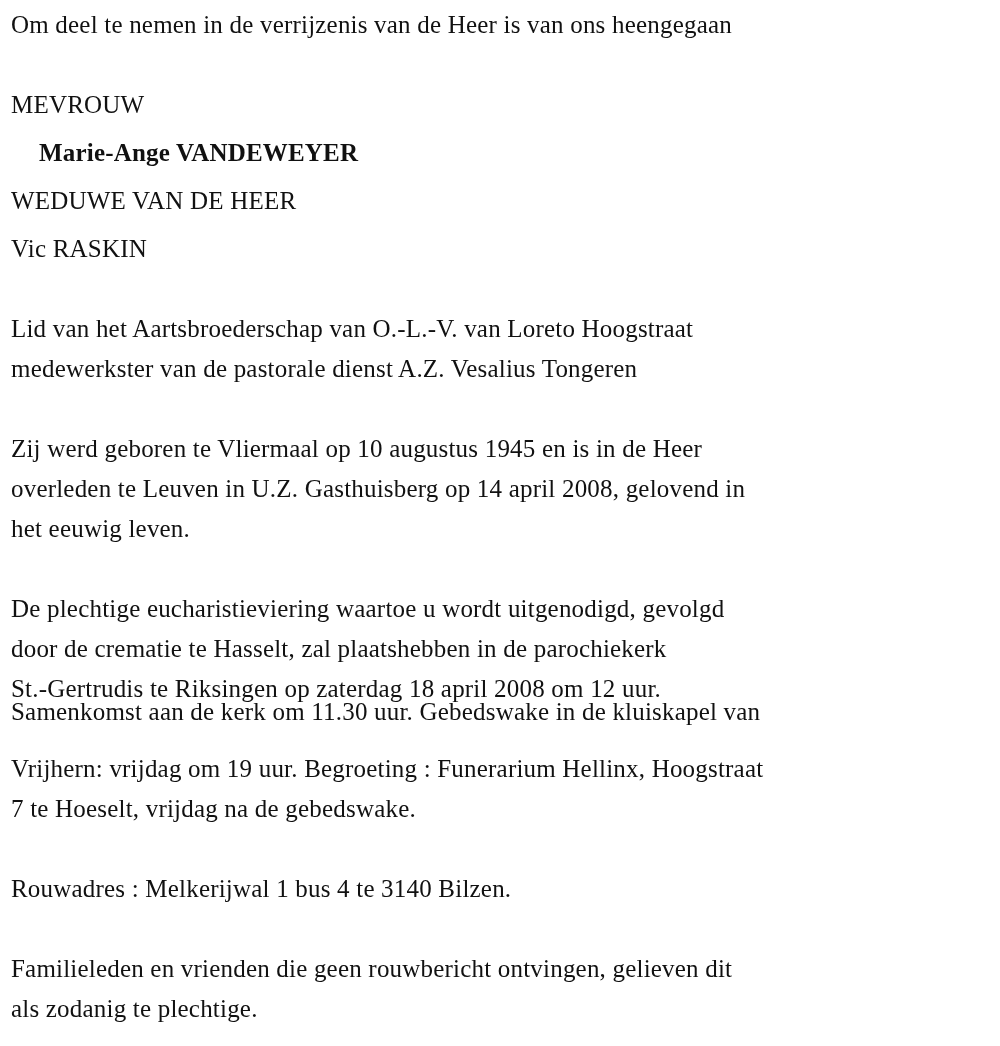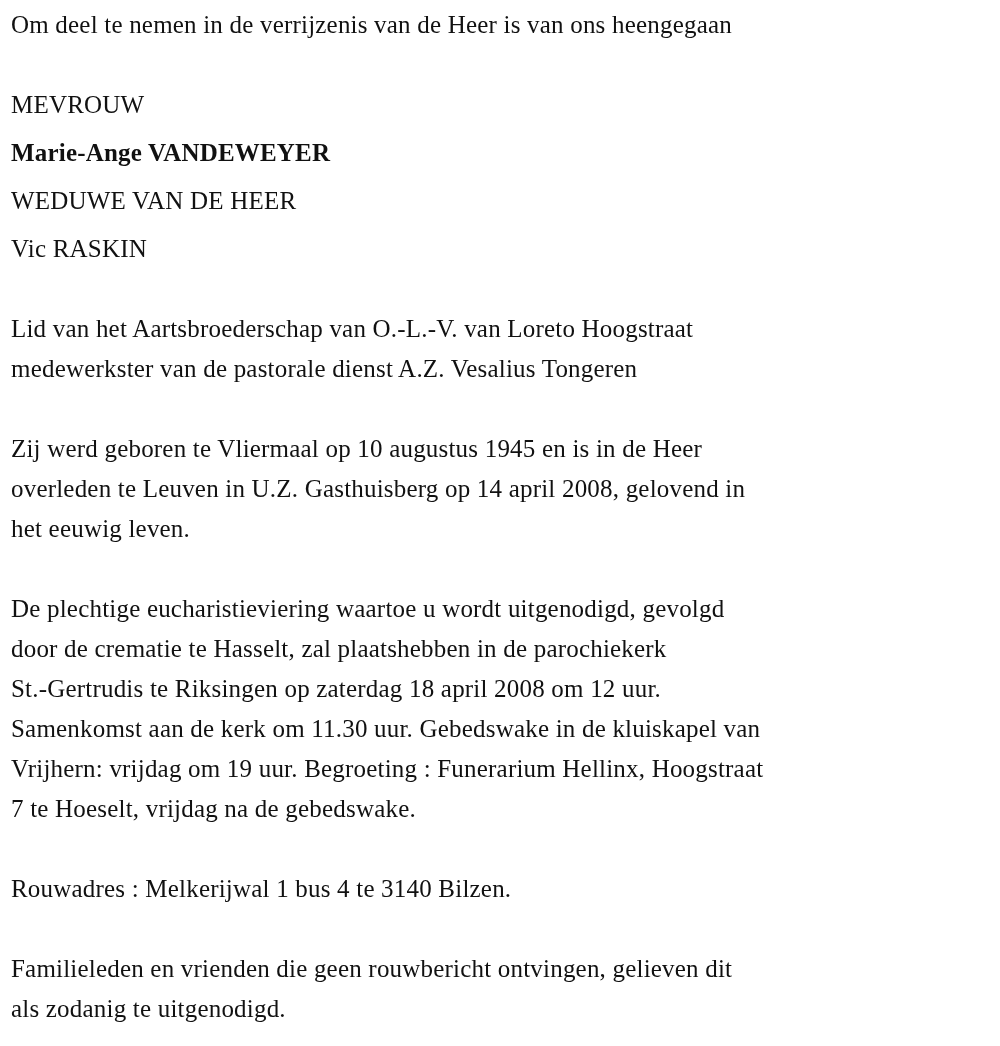--- a/index.html
+++ b/index.html
@@ -20,21 +20,21 @@
       position: relative;
       padding: 4px 0 0 11px;
       font-family: Liberation Serif, serif;
     }
     .line {
       position: absolute;
       left: 11px;
       white-space: nowrap;
       line-height: 40px;
     }
-    .bold { font-weight: bold; }
+    .bold { font-weight: bold; margin-left: 28px; }
   </style>
 </head>
 <body>
 
 <div class="doc">
   <div class="line" style="top:5px">Om deel te nemen in de verrijzenis van de Heer is van ons heengegaan</div>
 
   <div class="line" style="top:85px">MEVROUW</div>
   <div class="line bold" style="top:133px">Marie-Ange VANDEWEYER</div>
   <div class="line" style="top:181px">WEDUWE VAN DE HEER</div>
@@ -43,21 +43,21 @@
   <div class="line" style="top:309px">Lid van het Aartsbroederschap van O.-L.-V. van Loreto Hoogstraat</div>
   <div class="line" style="top:349px">medewerkster van de pastorale dienst A.Z. Vesalius Tongeren</div>
 
   <div class="line" style="top:429px">Zij werd geboren te Vliermaal op 10 augustus 1945 en is in de Heer</div>
   <div class="line" style="top:469px">overleden te Leuven in U.Z. Gasthuisberg op 14 april 2008, gelovend in</div>
   <div class="line" style="top:509px">het eeuwig leven.</div>
 
   <div class="line" style="top:589px">De plechtige eucharistieviering waartoe u wordt uitgenodigd, gevolgd</div>
   <div class="line" style="top:629px">door de crematie te Hasselt, zal plaatshebben in de parochiekerk</div>
   <div class="line" style="top:669px">St.-Gertrudis te Riksingen op zaterdag 18 april 2008 om 12 uur.</div>
-  <div class="line" style="top:709px">Samenkomst aan de kerk om 11.30 uur. Gebedswake in de kluiskapel van</div>
+  <div class="line" style="top:692px">Samenkomst aan de kerk om 11.30 uur. Gebedswake in de kluiskapel van</div>
   <div class="line" style="top:749px">Vrijhern: vrijdag om 19 uur. Begroeting : Funerarium Hellinx, Hoogstraat</div>
   <div class="line" style="top:789px">7 te Hoeselt, vrijdag na de gebedswake.</div>
 
   <div class="line" style="top:869px">Rouwadres : Melkerijwal 1 bus 4 te 3140 Bilzen.</div>
 
   <div class="line" style="top:949px">Familieleden en vrienden die geen rouwbericht ontvingen, gelieven dit</div>
-  <div class="line" style="top:989px">als zodanig te uitgenodigd.</div>
+  <div class="line" style="top:989px">als zodanig te plechtige.</div>
 </div>
 
 </body></html>

